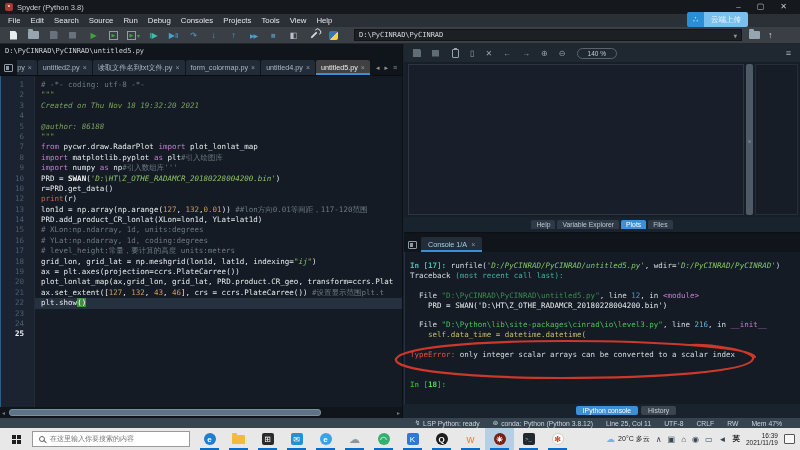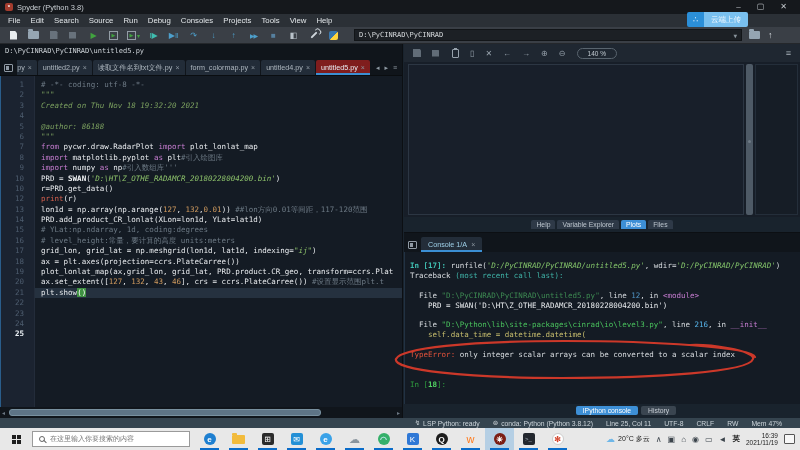--- a/index.html
+++ b/index.html
@@ -48,21 +48,21 @@
 
 .mainrow{position:absolute;top:44px;left:0;width:800px;height:374px}
 .leftpane{position:absolute;left:0;top:0;width:403px;height:374px;border-right:1px solid #0c0f13}
 .breadcrumb{height:13px;background:#10151b;color:#cdd3d8;font:7px "DejaVu Sans Mono",monospace;display:flex;align-items:center;padding:0 5px}
 .etabbar{position:absolute;top:13px;left:0;right:0;height:19px;background:#10151b;display:flex;align-items:flex-end;padding:2px 2px 0 2px;border-bottom:1px solid #0a0d10}
 .ic-pane{width:9px;height:8px;border:1px solid #8f99a3;border-radius:1px;position:relative;margin:0 4px 3px 2px;flex:none}
 .ic-pane::before{content:"";position:absolute;left:1px;top:1px;width:3px;height:4px;background:#8f99a3}
 .etabs{display:flex;overflow:hidden;flex:1;height:15px}
 .etab{flex:none;display:flex;align-items:center;gap:3px;background:#222c38;color:#aeb7bf;font-size:7.2px;padding:0 5px;margin-right:1px;border-radius:2px 2px 0 0;height:15px;white-space:nowrap}
 .etab:first-child{margin-left:-34px}
-.etab.act{background:#7f1d1d;color:#e9eef3;box-shadow:inset 0 -2px 0 #3b8fd4}
+.etab.act{background:#404040;color:#e9eef3;box-shadow:inset 0 -2px 0 #3b8fd4}
 .tx{color:#8d97a0;font-size:7px}
 .tabctl{display:flex;gap:3px;align-items:center;height:15px;padding:0 2px;flex:none}
 .tbarbtn{font-size:7px;color:#8f99a3;padding:0 1px}
 
 .editor{position:absolute;top:32px;left:0;right:0;bottom:11px;background:#141b24;border-left:1px solid #2a5d8a;display:flex;overflow:hidden}
 .gutter{width:34px;background:#1b2330;border-right:1px solid #232c3a;padding-top:4px;flex:none}
 .lnum{height:10.4px;line-height:10.4px;font:7.5px "DejaVu Sans Mono",monospace;color:#4d5c6e;text-align:right;padding-right:10px}
 .lnum.cur{color:#eef3f7;font-weight:bold}
 .codecol{flex:1;padding-top:4px;overflow:hidden}
 .crow{height:10.4px;line-height:10.4px;font:7.5px "DejaVu Sans Mono",monospace;white-space:pre;padding-left:6px}
@@ -108,21 +108,21 @@
 .ck-str{color:#83c46a;font-style:italic}
 .ck-teal{color:#3fb3a7}
 .ck-linkdim{color:#3d8a52}
 .ck-link{color:#49c25d}
 .ck-cyandim{color:#4f94c4}
 .ck-cyan{color:#57b6ec}
 .ck-mag{color:#c87dd2}
 .ck-err{color:#e4533b}
 .ck-code{color:#e9ecef}
 .ck-codey{color:#c9bf6e}
-.ck-promptg{color:#2f9e3f;font-weight:normal}
+.ck-promptg{color:#2f9e3f;font-weight:bold}
 .ck-promptgn{color:#52d463;font-weight:bold}
 .vsc{position:absolute;right:2px;font-size:5px;color:#707b86}
 .vsc.up{top:22px}.vsc.dn{bottom:18px}
 .cbtabs{position:absolute;bottom:0;left:0;right:0;height:15px;display:flex;justify-content:center;gap:3px;align-items:center}
 .btab{font-size:6.8px;padding:1px 7px;border-radius:2px;background:#3a4550;color:#c6cdd4}
 .btab.act{background:#3d8fd6;color:#fff}
 
 
 .statusbar{position:absolute;top:418px;left:0;right:0;height:10px;background:#35444f;display:flex;align-items:center;justify-content:flex-end;gap:13px;padding-right:18px}
 .sitem{font-size:6.8px;color:#ccd4da;display:flex;gap:3px;align-items:center;white-space:nowrap}
@@ -336,20 +336,21 @@
             <div class="crow"><span class="tk-doc">@author: 86188</span></div>
             <div class="crow"><span class="tk-doc">"""</span></div>
             <div class="crow"><span class="tk-kw">from </span><span class="tk-txt">pycwr.draw.RadarPlot </span><span class="tk-kw">import </span><span class="tk-txt">plot_lonlat_map</span></div>
             <div class="crow"><span class="tk-kw">import </span><span class="tk-txt">matplotlib.pyplot </span><span class="tk-kw">as </span><span class="tk-txt">plt</span><span class="tk-cm">#引入绘图库</span></div>
             <div class="crow"><span class="tk-kw">import </span><span class="tk-txt">numpy </span><span class="tk-kw">as </span><span class="tk-txt">np</span><span class="tk-cm">#引入数组库'''</span></div>
             <div class="crow"><span class="tk-txt">PRD = </span><span class="tk-bold">SWAN</span><span class="tk-txt">(</span><span class="tk-str">'D:\HT\Z_OTHE_RADAMCR_20180228004200.bin'</span><span class="tk-txt">)</span></div>
             <div class="crow"><span class="tk-txt">r=PRD.get_data()</span></div>
             <div class="crow"><span class="tk-bi">print</span><span class="tk-txt">(r)</span></div>
             <div class="crow"><span class="tk-txt">lon1d = np.array(np.arange(</span><span class="tk-num">127</span><span class="tk-txt">, </span><span class="tk-num">132</span><span class="tk-txt">,</span><span class="tk-num">0.01</span><span class="tk-txt">)) </span><span class="tk-cm">##lon方向0.01等间距，117-120范围</span></div>
             <div class="crow"><span class="tk-txt">PRD.add_product_CR_lonlat(XLon=lon1d, YLat=lat1d)</span></div>
+            <div class="crow"><span class="tk-cm"># XLon:np.ndarray, 1d, units:degrees</span></div>
             <div class="crow"><span class="tk-cm"># YLat:np.ndarray, 1d, coding:degrees</span></div>
             <div class="crow"><span class="tk-cm"># level_height:常量，要计算的高度 units:meters</span></div>
             <div class="crow"><span class="tk-txt">grid_lon, grid_lat = np.meshgrid(lon1d, lat1d, indexing=</span><span class="tk-str">"ij"</span><span class="tk-txt">)</span></div>
             <div class="crow"><span class="tk-txt">ax = plt.axes(projection=ccrs.PlateCarree())</span></div>
             <div class="crow"><span class="tk-txt">plot_lonlat_map(ax,grid_lon, grid_lat, PRD.product.CR_geo, transform=ccrs.Plat</span></div>
             <div class="crow"><span class="tk-txt">ax.set_extent([</span><span class="tk-num">127</span><span class="tk-txt">, </span><span class="tk-num">132</span><span class="tk-txt">, </span><span class="tk-num">43</span><span class="tk-txt">, </span><span class="tk-num">46</span><span class="tk-txt">], crs = ccrs.PlateCarree()) </span><span class="tk-cm">#设置显示范围plt.t</span></div>
             <div class="crow cur"><span class="tk-txt">plt.show</span><span class="tk-match">()</span></div>
           </div>
       </div>
       <div class="hscroll">

